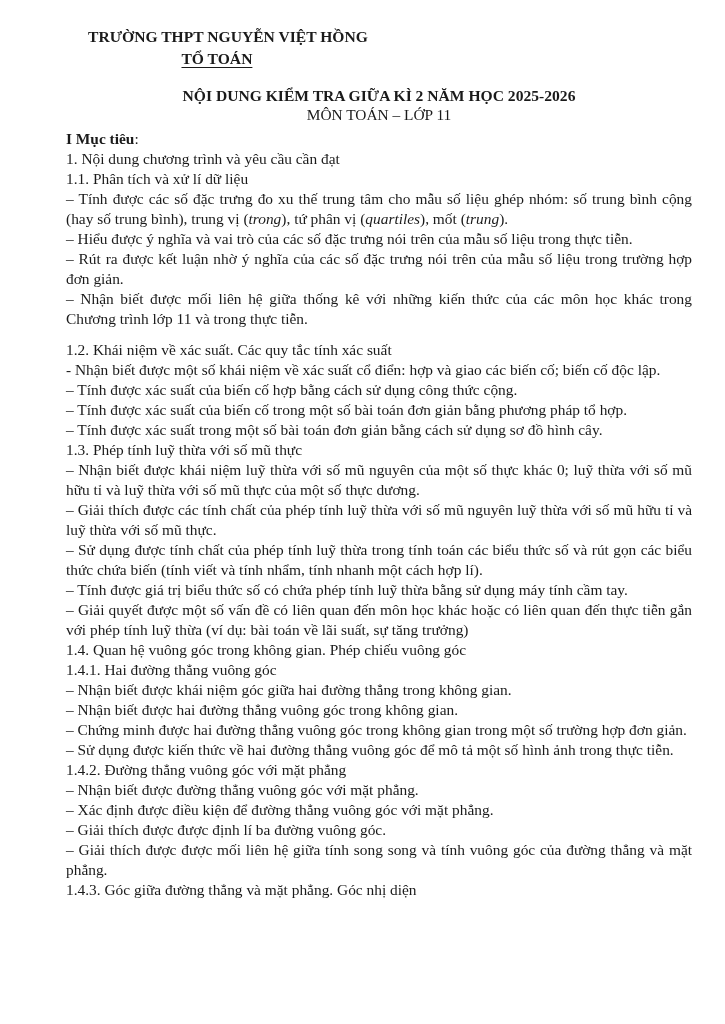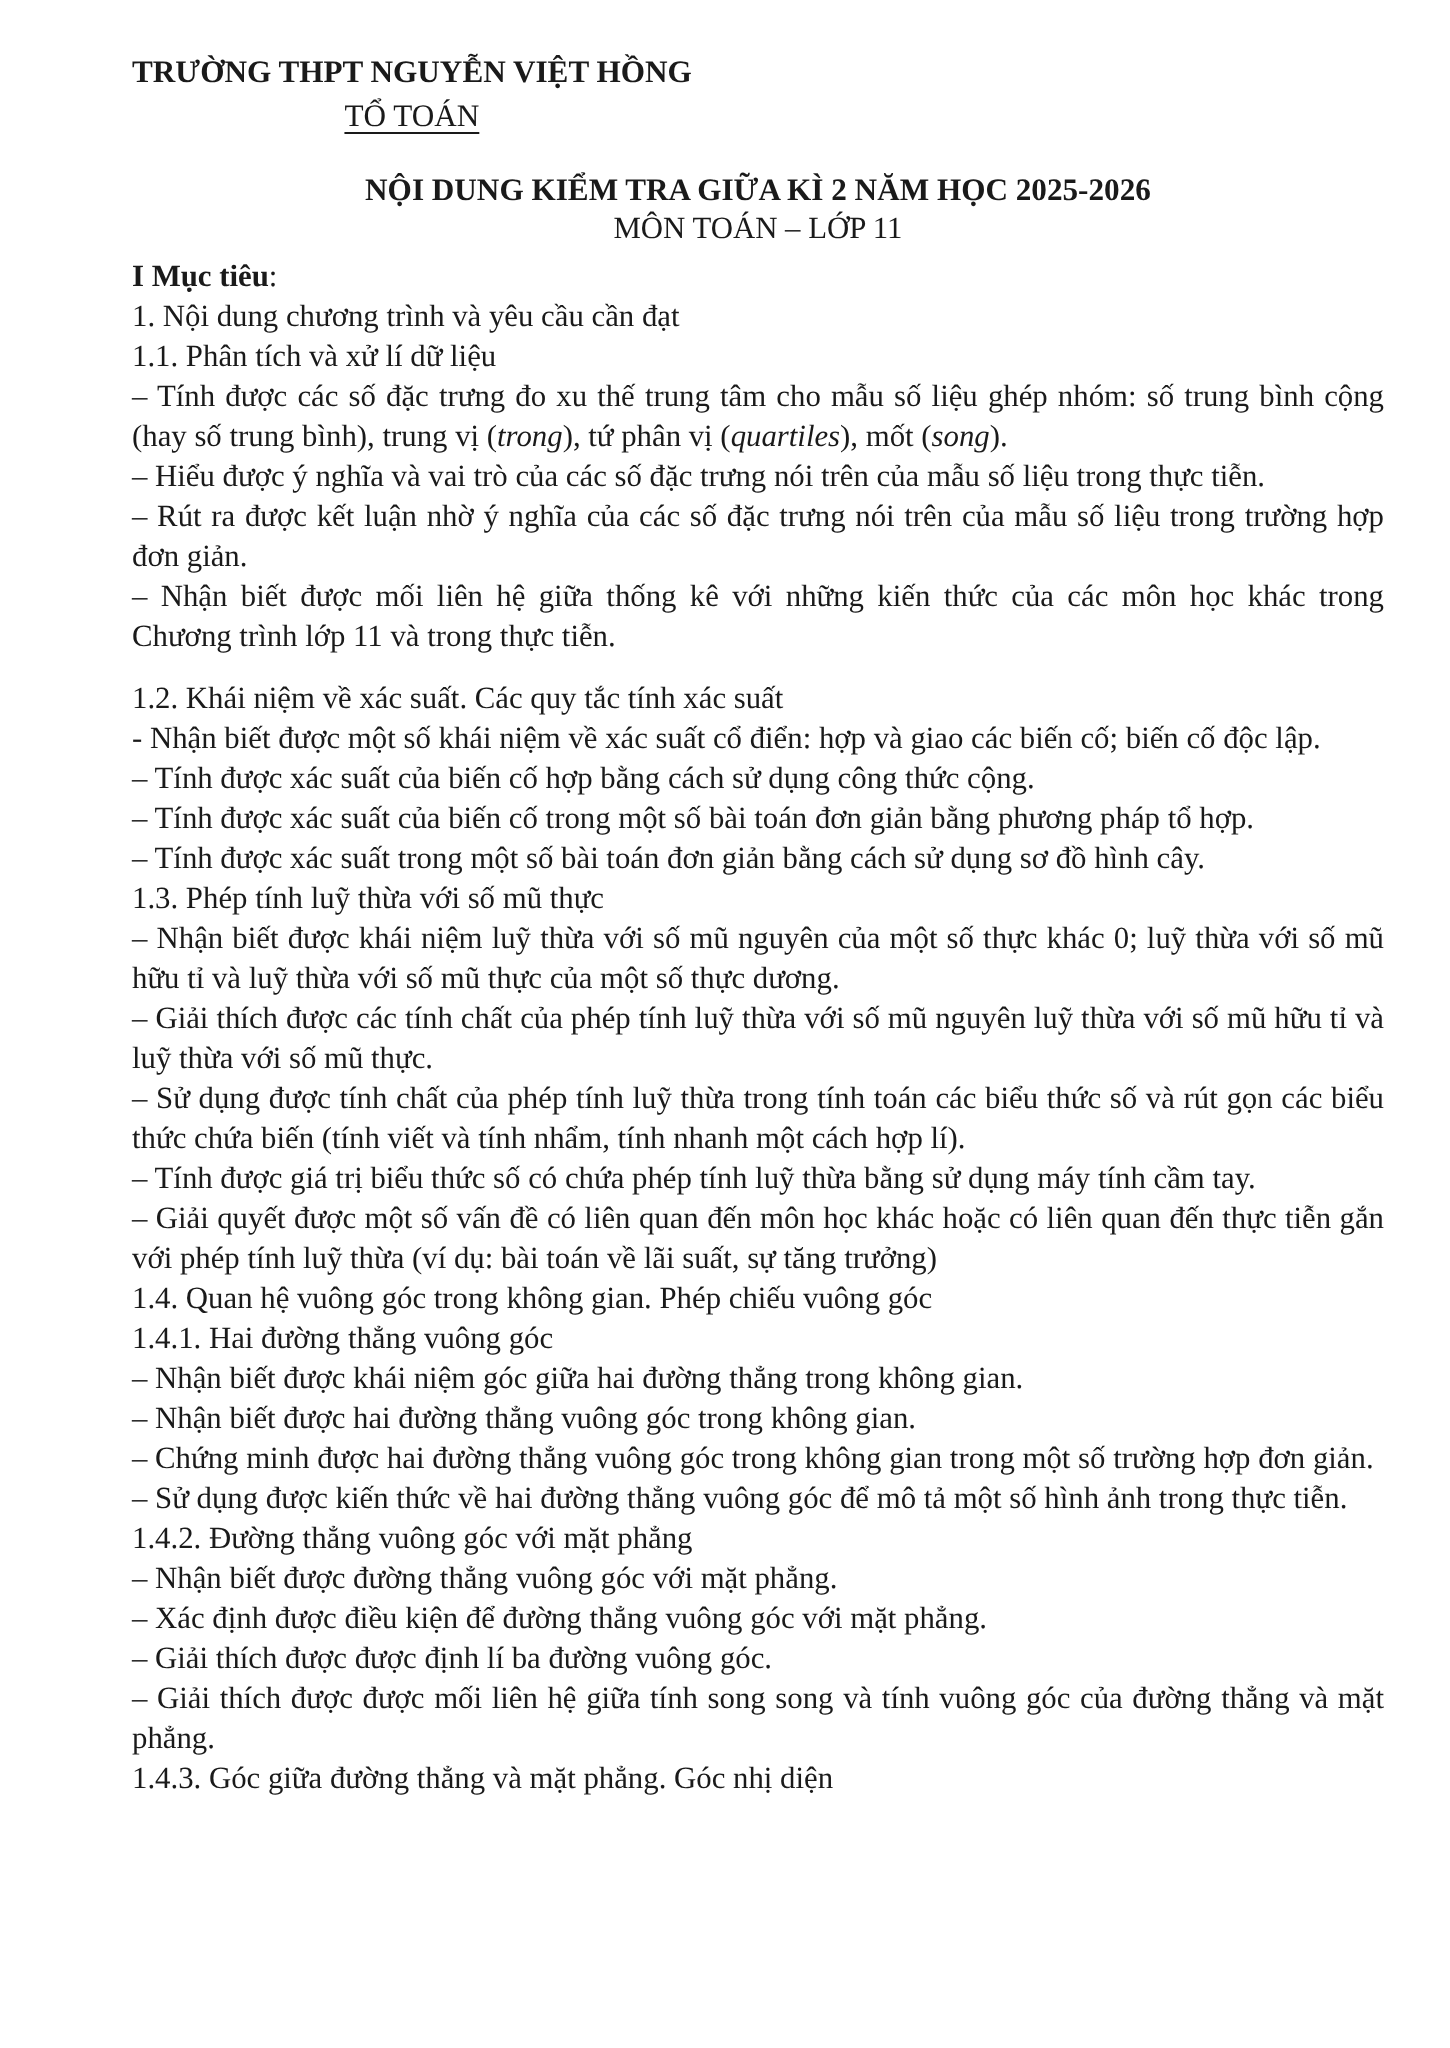--- a/index.html
+++ b/index.html
@@ -17,23 +17,24 @@
   }
   .header-block {
     display: inline-block;
     text-align: center;
     line-height: 22px;
   }
   .school-name {
     font-weight: bold;
     font-size: 15.6px;
     text-align: left;
+    margin-left: 22px;
   }
   .department-name {
-    font-weight: normal;
+    font-weight: bold;
     font-size: 15.6px;
     text-decoration: underline;
     text-underline-offset: 3px;
   }
   .title-block {
     margin-top: 16px;
     text-align: center;
     line-height: 19px;
   }
   .title-line1 {
@@ -71,21 +72,21 @@
 
   <div class="title-block">
     <div class="title-line1">NỘI DUNG KIỂM TRA GIỮA KÌ 2 NĂM HỌC 2025-2026</div>
     <div class="title-line2">MÔN TOÁN – LỚP 11</div>
   </div>
 
   <div class="doc-body" id="body-paragraphs">
       <p class="para"><span class="run-b">I Mục tiêu</span><span>:</span></p>
       <p class="para"><span>1. Nội dung chương trình và yêu cầu cần đạt</span></p>
       <p class="para"><span>1.1. Phân tích và xử lí dữ liệu</span></p>
-      <p class="para"><span>– Tính được các số đặc trưng đo xu thế trung tâm cho mẫu số liệu ghép nhóm: số trung bình cộng (hay số trung bình), trung vị (</span><span class="run-i">trong</span><span>), tứ phân vị (</span><span class="run-i">quartiles</span><span>), mốt (</span><span class="run-i">song</span><span>).</span></p>
+      <p class="para"><span>– Tính được các số đặc trưng đo xu thế trung tâm cho mẫu số liệu ghép nhóm: số trung bình cộng (hay số trung bình), trung vị (</span><span class="run-i">trong</span><span>), tứ phân vị (</span><span class="run-i">quartiles</span><span>), mốt (</span><span class="run-i">trung</span><span>).</span></p>
       <p class="para"><span>– Hiểu được ý nghĩa và vai trò của các số đặc trưng nói trên của mẫu số liệu trong thực tiễn.</span></p>
       <p class="para"><span>– Rút ra được kết luận nhờ ý nghĩa của các số đặc trưng nói trên của mẫu số liệu trong trường hợp đơn giản.</span></p>
       <p class="para"><span>– Nhận biết được mối liên hệ giữa thống kê với những kiến thức của các môn học khác trong Chương trình lớp 11 và trong thực tiễn.</span></p>
       <p class="para gap"><span>1.2. Khái niệm về xác suất. Các quy tắc tính xác suất</span></p>
       <p class="para"><span>- Nhận biết được một số khái niệm về xác suất cổ điển: hợp và giao các biến cố; biến cố độc lập.</span></p>
       <p class="para"><span>– Tính được xác suất của biến cố hợp bằng cách sử dụng công thức cộng.</span></p>
       <p class="para"><span>– Tính được xác suất của biến cố trong một số bài toán đơn giản bằng phương pháp tổ hợp.</span></p>
       <p class="para"><span>– Tính được xác suất trong một số bài toán đơn giản bằng cách sử dụng sơ đồ hình cây.</span></p>
       <p class="para"><span>1.3. Phép tính luỹ thừa với số mũ thực</span></p>
       <p class="para"><span>– Nhận biết được khái niệm luỹ thừa với số mũ nguyên của một số thực khác 0; luỹ thừa với số mũ hữu tỉ và luỹ thừa với số mũ thực của một số thực dương.</span></p>

